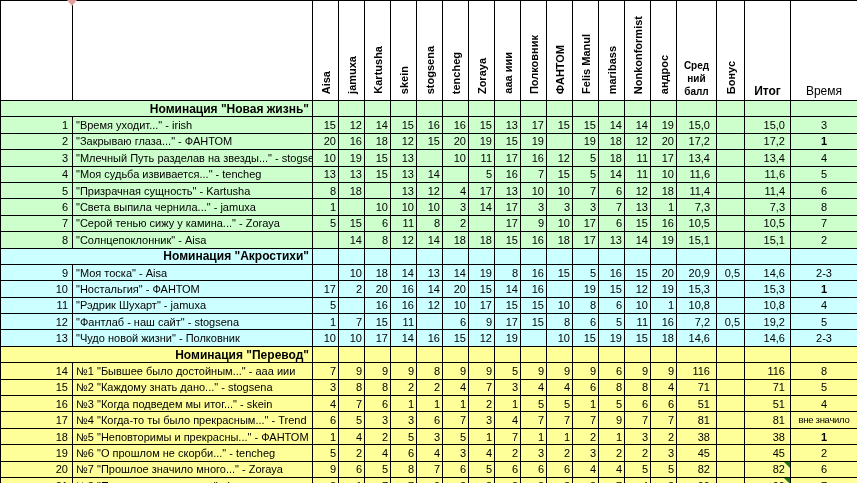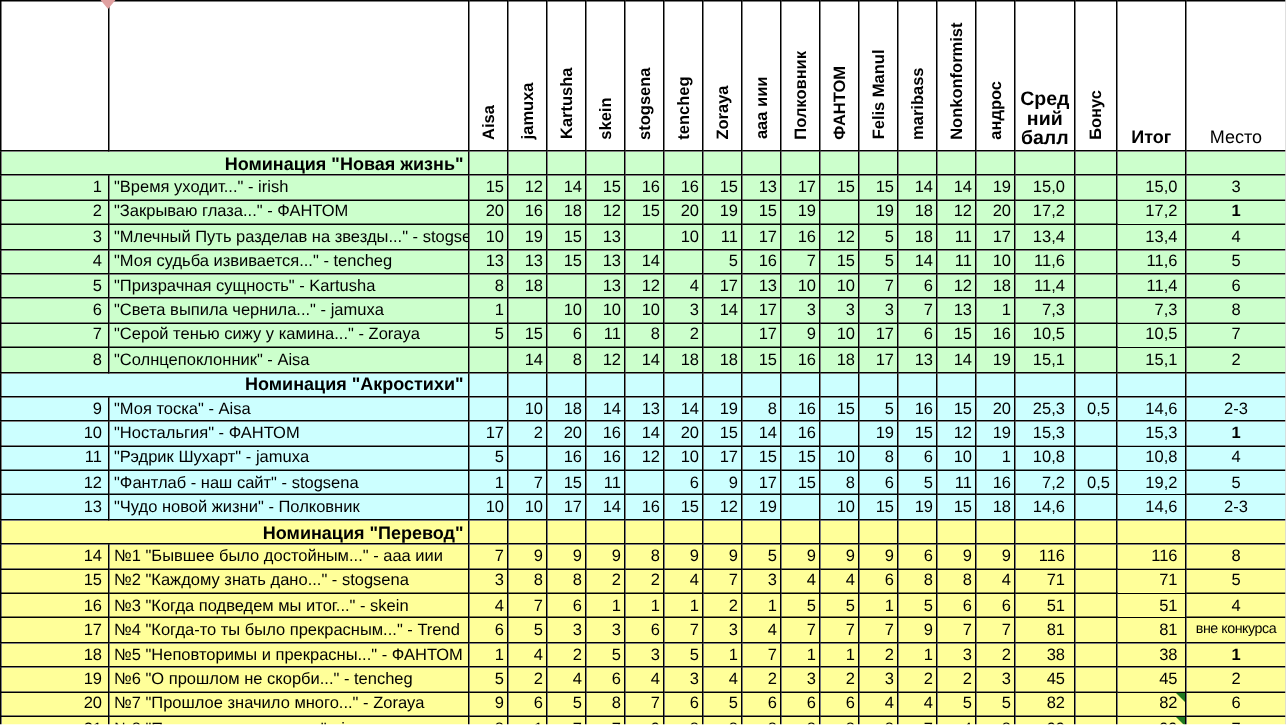--- a/index.html
+++ b/index.html
@@ -26,21 +26,21 @@
   th.rot{padding:0 0 3px 0;}
   th.rot .vtxt{
     writing-mode:vertical-rl;
     transform:rotate(180deg);
     display:inline-block;
     font-weight:bold;
     font-size:11px;
     line-height:12px;
     max-height:92px;
   }
-  th.avg-h{white-space:normal;font-size:13px;line-height:13px;padding:0 2px 2px 2px;}
+  th.avg-h{white-space:normal;font-size:10px;line-height:13px;padding:0 2px 2px 2px;}
   th.total-h{font-size:12px;padding-bottom:2px;}
   th.place-h{font-weight:normal;font-size:12px;padding-bottom:2px;}
   td.num{text-align:right;padding-right:4px;}
   td.title{text-align:left;padding-left:3px;}
   td.score{text-align:right;padding-right:2px;}
   td.avg{text-align:right;padding-right:6px;}
   td.bonus{text-align:right;padding-right:4px;}
   td.total{text-align:right;padding-right:5px;position:relative;}
   td.place{text-align:center;}
   td.place.b{font-weight:bold;}
@@ -103,21 +103,21 @@
           <th class="rot"><span class="vtxt">ааа иии</span></th>
           <th class="rot"><span class="vtxt">Полковник</span></th>
           <th class="rot"><span class="vtxt">ФАНТОМ</span></th>
           <th class="rot"><span class="vtxt">Felis Manul</span></th>
           <th class="rot"><span class="vtxt">maribass</span></th>
           <th class="rot"><span class="vtxt">Nonkonformist</span></th>
           <th class="rot"><span class="vtxt">андрос</span></th>
           <th class="avg-h">Сред ний балл</th>
           <th class="rot"><span class="vtxt">Бонус</span></th>
           <th class="total-h">Итог</th>
-          <th class="place-h">Место</th>
+          <th class="place-h">Время</th>
         </tr>
       </thead>
     <tbody id="tbody">
         <tr class="section-row">
           <td class="sec-title" colspan="2" style="background: rgb(204, 255, 204);">Номинация "Новая жизнь"</td>
           <td style="background: rgb(204, 255, 204);"></td>
           <td style="background: rgb(204, 255, 204);"></td>
           <td style="background: rgb(204, 255, 204);"></td>
           <td style="background: rgb(204, 255, 204);"></td>
           <td style="background: rgb(204, 255, 204);"></td>
@@ -342,21 +342,21 @@
           <td class="score" style="background: rgb(204, 255, 255);">13</td>
           <td class="score" style="background: rgb(204, 255, 255);">14</td>
           <td class="score" style="background: rgb(204, 255, 255);">19</td>
           <td class="score" style="background: rgb(204, 255, 255);">8</td>
           <td class="score" style="background: rgb(204, 255, 255);">16</td>
           <td class="score" style="background: rgb(204, 255, 255);">15</td>
           <td class="score" style="background: rgb(204, 255, 255);">5</td>
           <td class="score" style="background: rgb(204, 255, 255);">16</td>
           <td class="score" style="background: rgb(204, 255, 255);">15</td>
           <td class="score" style="background: rgb(204, 255, 255);">20</td>
-          <td class="avg" style="background: rgb(204, 255, 255);">25,3</td>
+          <td class="avg" style="background: rgb(204, 255, 255);">20,9</td>
           <td class="bonus" style="background: rgb(204, 255, 255);">0,5</td>
           <td class="total" style="background: rgb(204, 255, 255);">14,6</td>
           <td class="place" style="background: rgb(204, 255, 255);">2-3</td>
         </tr>
         <tr>
           <td class="num" style="background: rgb(204, 255, 255);">10</td>
           <td class="title" style="background: rgb(204, 255, 255);">"Ностальгия" - ФАНТОМ</td>
           <td class="score" style="background: rgb(204, 255, 255);">17</td>
           <td class="score" style="background: rgb(204, 255, 255);">2</td>
           <td class="score" style="background: rgb(204, 255, 255);">20</td>
@@ -542,21 +542,21 @@
           <td class="score" style="background: rgb(255, 255, 153);">4</td>
           <td class="score" style="background: rgb(255, 255, 153);">7</td>
           <td class="score" style="background: rgb(255, 255, 153);">7</td>
           <td class="score" style="background: rgb(255, 255, 153);">7</td>
           <td class="score" style="background: rgb(255, 255, 153);">9</td>
           <td class="score" style="background: rgb(255, 255, 153);">7</td>
           <td class="score" style="background: rgb(255, 255, 153);">7</td>
           <td class="avg" style="background: rgb(255, 255, 153);">81</td>
           <td class="bonus" style="background: rgb(255, 255, 153);"></td>
           <td class="total" style="background: rgb(255, 255, 153);">81</td>
-          <td class="place small" style="background: rgb(255, 255, 153);">вне конкурса</td>
+          <td class="place small" style="background: rgb(255, 255, 153);">вне значило</td>
         </tr>
         <tr>
           <td class="num" style="background: rgb(255, 255, 153);">18</td>
           <td class="title" style="background: rgb(255, 255, 153);">№5 "Неповторимы и прекрасны..." - ФАНТОМ</td>
           <td class="score" style="background: rgb(255, 255, 153);">1</td>
           <td class="score" style="background: rgb(255, 255, 153);">4</td>
           <td class="score" style="background: rgb(255, 255, 153);">2</td>
           <td class="score" style="background: rgb(255, 255, 153);">5</td>
           <td class="score" style="background: rgb(255, 255, 153);">3</td>
           <td class="score" style="background: rgb(255, 255, 153);">5</td>

